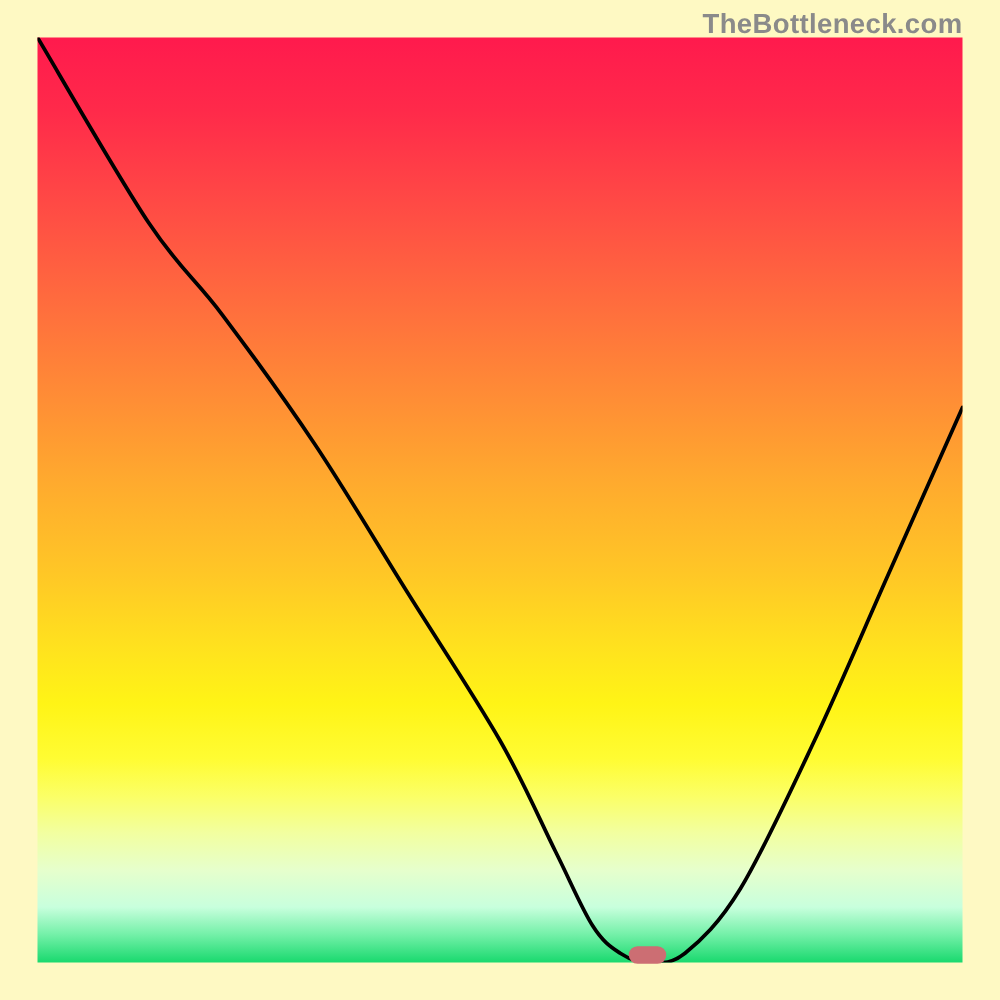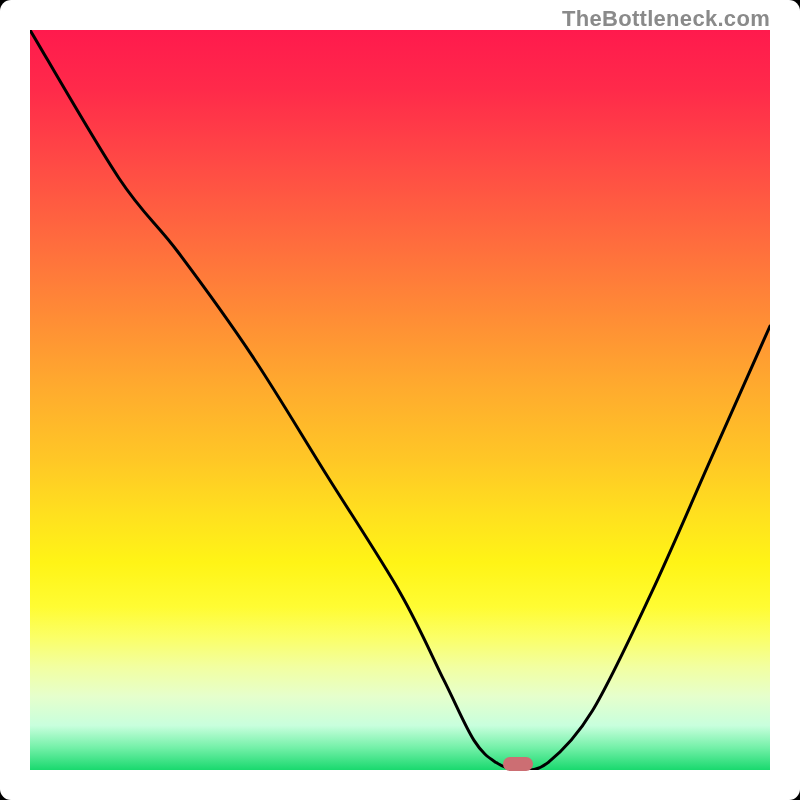--- a/index.html
+++ b/index.html
@@ -8,22 +8,21 @@
     width: 800px;
     height: 800px;
     background: #000;
     overflow: hidden;
     font-family: Arial, Helvetica, sans-serif;
   }
   .frame {
     position: relative;
     width: 800px;
     height: 800px;
-    background: #ffffff;
-    border-radius: 11px;
+    background: #fef9c3;
   }
   .plot-area {
     position: absolute;
     left: 30px;
     top: 30px;
     width: 740px;
     height: 740px;
     background: linear-gradient(to bottom,
       #ff1a4d 0%,
       #ff2a4a 8%,

